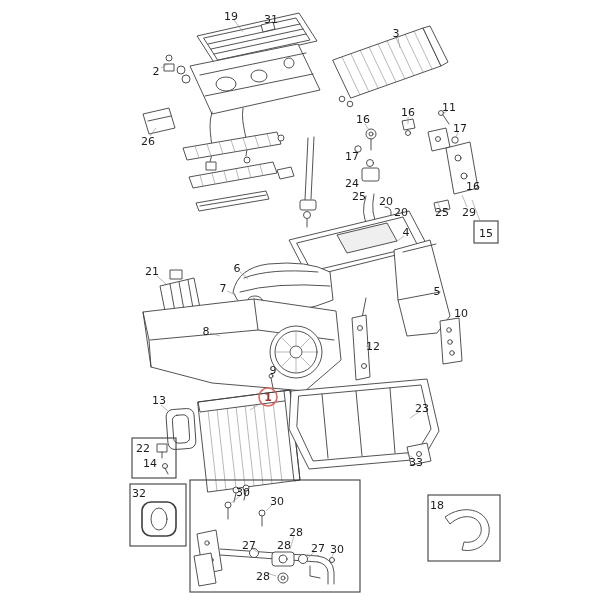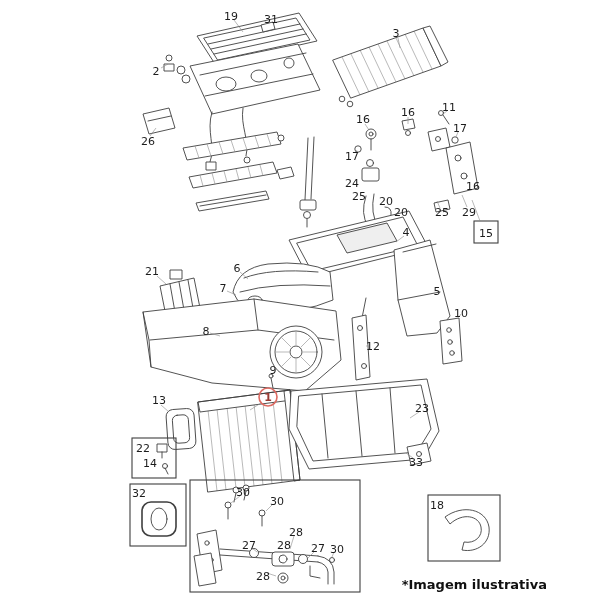--- a/index.html
+++ b/index.html
@@ -337,14 +337,13 @@
         <text x="277" y="504.5" text-anchor="middle" class="callout">30</text>
         <text x="296" y="535.5" text-anchor="middle" class="callout">28</text>
         <text x="249" y="548.5" text-anchor="middle" class="callout">27</text>
         <text x="284" y="548.5" text-anchor="middle" class="callout">28</text>
         <text x="318" y="551.5" text-anchor="middle" class="callout">27</text>
         <text x="337" y="552.5" text-anchor="middle" class="callout">30</text>
         <text x="263" y="579.5" text-anchor="middle" class="callout">28</text>
       </g>
 </svg>
 
-<div class="caption">*Imagem ilustrativa</div>
 </div>
 
 </body></html>

